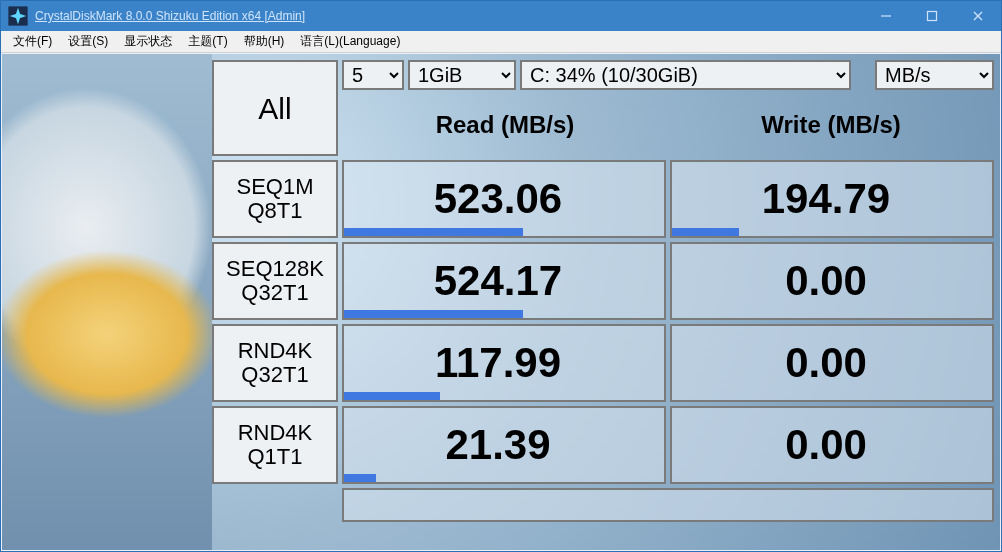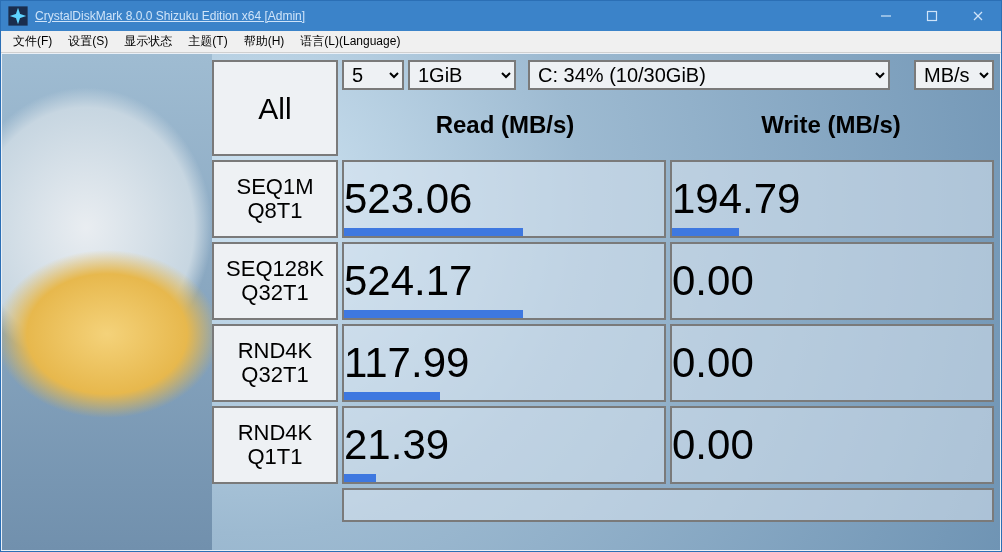--- a/index.html
+++ b/index.html
@@ -41,31 +41,31 @@
     color:#000; text-align:center; line-height:1.1;
   }
   .toprow .labelcell { height: 96px; font-size: 30px; }
   .toprow .selects { display:flex; flex: 0 0 auto; height: 30px; gap: 0px; margin-bottom: 4px;}
   .toprow .right { flex:1; display:flex; flex-direction:column; margin-left:4px;}
   select.combo {
     height: 30px; border:2px solid #7a7a7a; background:#eef1f4; font-size:20px; padding:0 4px;
     color:#000; font-family: inherit;
   }
   .combo.count { width: 62px; margin-right:4px;}
-  .combo.size  { width: 108px; margin-right:12px;}
+  .combo.size  { width: 108px; margin-right:4px;}
   .combo.drive { flex:1; margin-right:4px;}
-  .combo.unit  { width: 80px; margin-left: 20px;}
+  .combo.unit  { width: 119px; margin-left: 20px;}
   .headcells { display:flex; flex:1; }
   .headcell { flex:1; display:flex; align-items:center; justify-content:center; font-size:24px; font-weight:bold; color:#000; }
   .datarow { margin-top: 4px; height: 78px;}
   .datarow .labelcell { height: 78px; font-size: 22px;}
   .valcell {
     flex:1; margin-left:4px; border:2px solid #7a7a7a; position:relative;
-    display:flex; align-items:center; justify-content:flex-start; padding-right:12px;
-    font-size: 42px; font-weight:normal; color:#000;
+    display:flex; align-items:center; justify-content:center; padding-right:12px;
+    font-size: 42px; font-weight:bold; color:#000;
     background: rgba(220,232,242,0.55);
     overflow:hidden;
   }
   .valcell .bar { position:absolute; left:0; bottom:0; height:8px; background:#3e78e0; }
   .footer { margin-top:4px; height: 34px; display:flex;}
   .footer .labelcell { height:34px; }
   .footer .footcell { flex:1; margin-left:4px; border:2px solid #7a7a7a; background: rgba(220,232,242,0.55);}
 </style>
 </head>
 <body>

